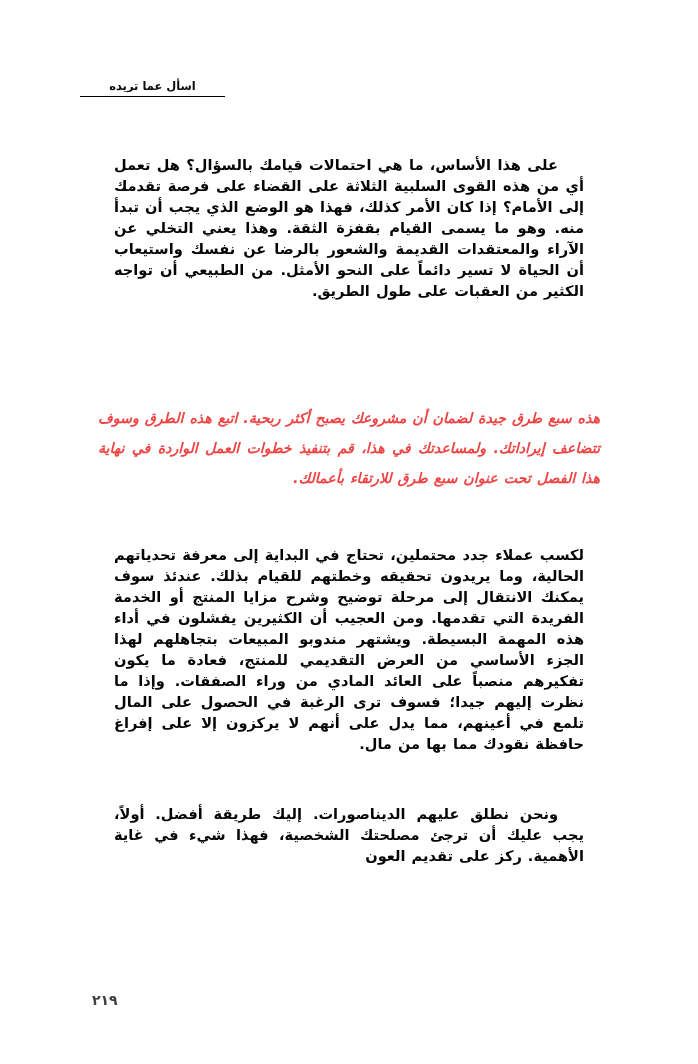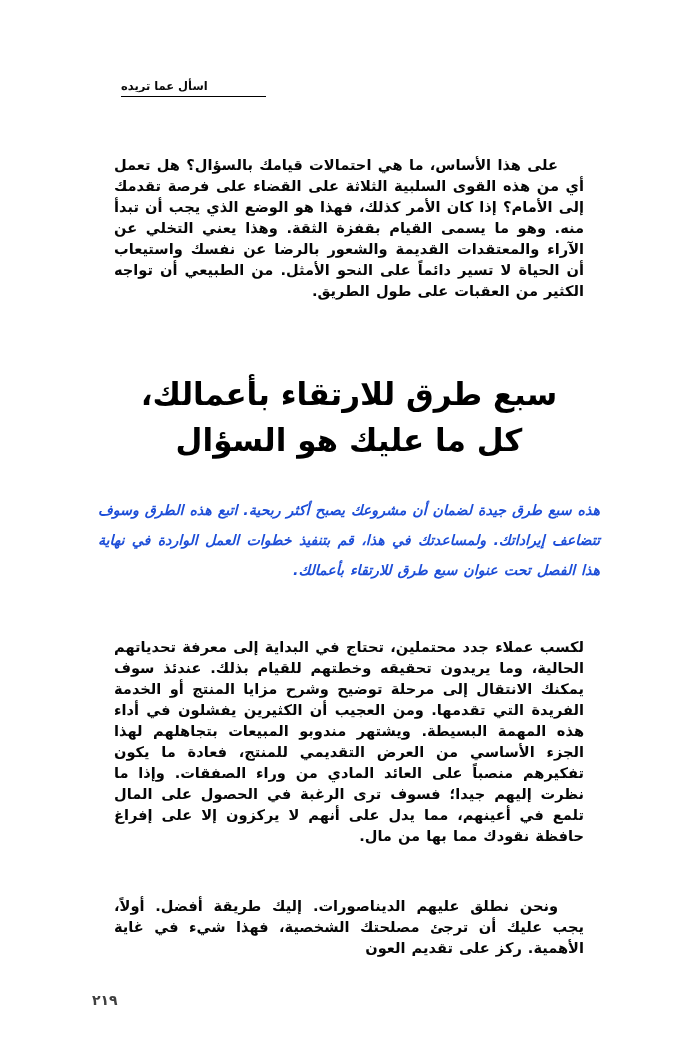--- a/index.html
+++ b/index.html
@@ -16,23 +16,23 @@
     overflow: hidden;
     font-family: "DejaVu Sans", sans-serif;
     color: #000000;
     direction: rtl;
   }
 
   
   .running-header {
     position: absolute;
     top: 80px;
-    right: 432px;
+    right: 473px;
     width: 145px;
-    text-align: left;
+    text-align: center;
   }
 
   .running-header-text {
     font-family: "DejaVu Sans", sans-serif;
     font-size: 11.5px;
     font-weight: 700;
     line-height: 1.1;
     letter-spacing: 0px;
     white-space: nowrap;
     color: #0a0a0a;
@@ -89,21 +89,21 @@
   .spacer-below-heading { height: 32px; }
 
   
   p.intro-par {
     margin: 0;
     font-size: 14.2px;
     line-height: 30px;
     text-align: justify;
     font-style: italic;
     font-weight: 600;
-    color: #1d4ed8;
+    color: #ef4444;
     word-spacing: 1px;
   }
 
   
   h2.section-heading {
     margin: 0;
     font-size: 16.5px;
     font-weight: 700;
     line-height: 26px;
     text-align: right;
@@ -135,24 +135,20 @@
     <div class="running-header-text">اسأل عما تريده</div>
     <div class="running-header-rule"></div>
   </div>
 
   <div class="column">
 
     <p class="body-par indent">على هذا الأساس، ما هي احتمالات قيامك بالسؤال؟ هل تعمل أي من هذه القوى السلبية الثلاثة على القضاء على فرصة تقدمك إلى الأمام؟ إذا كان الأمر كذلك، فهذا هو الوضع الذي يجب أن تبدأ منه. وهو ما يسمى القيام بقفزة الثقة. وهذا يعني التخلي عن الآراء والمعتقدات القديمة والشعور بالرضا عن نفسك واستيعاب أن الحياة لا تسير دائماً على النحو الأمثل. من الطبيعي أن تواجه الكثير من العقبات على طول الطريق.</p>
 
     <div class="spacer-above-heading"></div>
 
-    <div class="chapter-heading">
-      <span class="line">سبع طرق للارتقاء بأعمالك،</span>
-      <span class="line">كل ما عليك هو السؤال</span>
-    </div>
 
     <div class="spacer-below-heading"></div>
 
     <p class="intro-par">هذه سبع طرق جيدة لضمان أن مشروعك يصبح أكثر ربحية. اتبع هذه الطرق وسوف تتضاعف إيراداتك. ولمساعدتك في هذا، قم بتنفيذ خطوات العمل الواردة في نهاية هذا الفصل تحت عنوان سبع طرق للارتقاء بأعمالك.</p>
 
     <div class="spacer-above-section"></div>
 
 
     <div class="spacer-below-section"></div>
 

